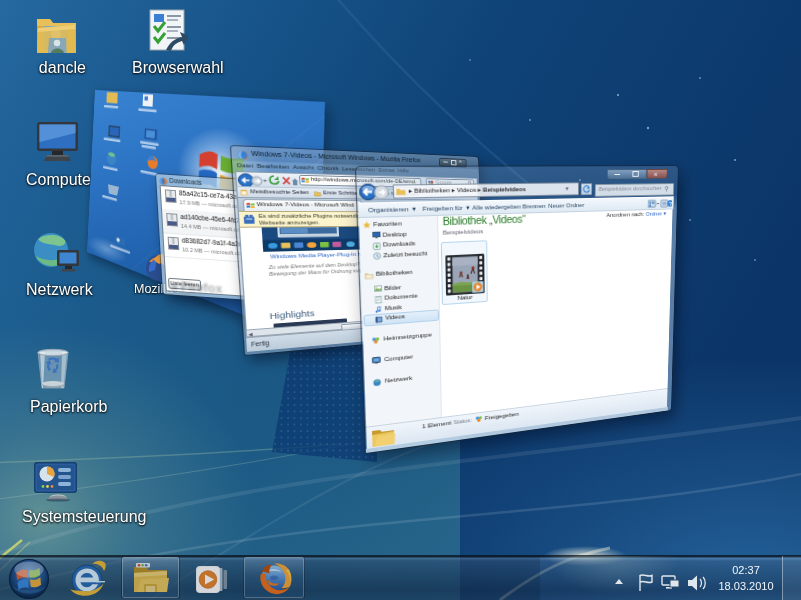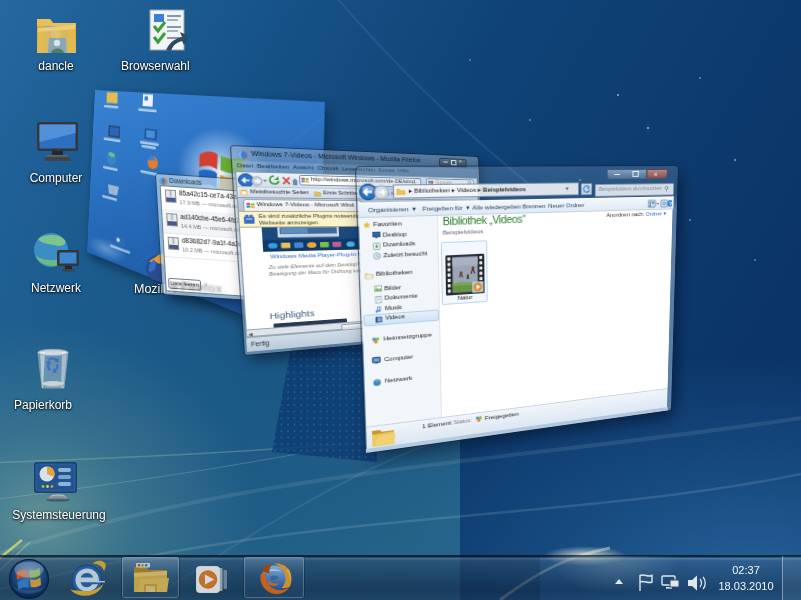--- a/index.html
+++ b/index.html
@@ -1,18 +1,18 @@
 <!DOCTYPE html>
 <html><head><meta charset="utf-8">
 <style>
 html,body{margin:0;padding:0;width:801px;height:600px;overflow:hidden;
  font-family:"Liberation Sans",sans-serif;}
 #stage{position:relative;width:801px;height:600px;overflow:hidden;background:#14487c;}
 .abs{position:absolute;}
-.dlab{position:absolute;color:#fff;font-size:12px;text-align:center;
+.dlab{position:absolute;color:#fff;font-size:16px;text-align:right;
  text-shadow:0 1px 2px rgba(0,0,0,.9),0 0 3px rgba(0,0,0,.7);white-space:nowrap;}
 .win{position:absolute;left:0;top:0;transform-origin:0 0;}
 </style></head>
 <body>
 <div id="stage">
 <svg class="abs" width="801" height="600" style="left:0;top:0">
 <defs>
 <linearGradient id="base" x1="0%" y1="0%" x2="100%" y2="42%">
  <stop offset="0%" stop-color="#2569a0"></stop>
           <stop offset="28%" stop-color="#175489"></stop>
@@ -90,21 +90,21 @@
  <rect x="8" y="5" width="10" height="8" fill="#3a7fd4"></rect>
  <rect x="21" y="6" width="14" height="2" fill="#8a97a4"></rect>
  <rect x="21" y="10" width="11" height="2" fill="#aab4be"></rect>
  <path d="M8,17 L12,22 L19,13" stroke="#35a135" stroke-width="3" fill="none"></path>
  <rect x="21" y="17" width="14" height="2" fill="#8a97a4"></rect>
  <rect x="21" y="21" width="11" height="2" fill="#aab4be"></rect>
  <path d="M8,28 L12,33 L19,24" stroke="#35a135" stroke-width="3" fill="none"></path>
  <rect x="21" y="28" width="14" height="2" fill="#8a97a4"></rect>
  <path d="M20,41 C24,33 28,30 36,28 L34,23 L43,27 L38,36 L36,32 C30,34 27,36 25,42 Z" fill="#2e4b66"></path>
 </svg>
-<div class="dlab" style="left:121px;top:59px;width:66px">Browserwahl</div>
+<div class="dlab" style="left:132px;top:59px;width:66px">Browserwahl</div>
 <svg class="abs" style="left:35px;top:121px" width="45" height="43" viewBox="0 0 45 43">
  <rect x="2" y="1" width="41" height="29" rx="2.5" fill="#33373c"></rect>
  <rect x="4.5" y="3.5" width="36" height="24" fill="#2f6fc2"></rect>
  <path d="M4.5,3.5 L40.5,3.5 L40.5,12 L4.5,21 Z" fill="#5a96dc" opacity=".85"></path>
  <rect x="17" y="30" width="11" height="4" fill="#24282c"></rect>
  <path d="M12,34 L33,34 L36,40 L9,40 Z" fill="#3e444a"></path>
  <path d="M12,34 L33,34 L33.8,35.8 L11,35.8 Z" fill="#5c646c"></path>
 </svg>
 <div class="dlab" style="left:26px;top:171px;width:60px">Computer</div>
 <svg class="abs" style="left:31px;top:231px" width="49" height="42" viewBox="0 0 49 42">
@@ -126,38 +126,38 @@
  <ellipse cx="21" cy="4.5" rx="15" ry="3.2" fill="#eef3f6" opacity=".75"></ellipse>
  <ellipse cx="21" cy="4.5" rx="15" ry="3.2" fill="none" stroke="#97a5b0" stroke-width="1"></ellipse>
  <g fill="#3a6fc0" opacity=".9">
   <path d="M16,11 C18,9 23,9 25,11 L26.5,9.5 L27,14.5 L22,14 L23.5,12.5 C22,11.2 19,11.2 17.5,12.5 Z"></path>
   <path d="M26,16 C27,18.5 26,21.5 24,23 L25.5,24.5 L20.5,25 L21.5,20 L23,21.5 C24.2,20 24.5,18 24,16.5 Z"></path>
   <path d="M17,23 C15,21 14.5,18 15.5,15.5 L13.5,15 L17.5,12 L19.5,16.5 L17.5,16 C17,17.8 17.5,20 19,21.5 Z"></path>
  </g>
  <ellipse cx="21" cy="36.5" rx="11" ry="3" fill="#9fabb4" opacity=".95"></ellipse>
  <ellipse cx="21" cy="35.5" rx="11" ry="2.6" fill="#c8d2d8"></ellipse>
 </svg>
-<div class="dlab" style="left:13px;top:398px;width:60px">Papierkorb</div>
+<div class="dlab" style="left:30px;top:398px;width:60px">Papierkorb</div>
 <svg class="abs" style="left:32px;top:461px" width="47" height="41" viewBox="0 0 47 41">
  <rect x="2" y="1" width="43" height="31" rx="3" fill="#17406e"></rect>
  <rect x="3.5" y="2.5" width="40" height="28" rx="2" fill="#2a5c9e"></rect>
  <rect x="5" y="4" width="37" height="25" rx="1.5" fill="#24548e"></rect>
  <circle cx="15" cy="13" r="7.5" fill="#d8e2ea"></circle>
  <path d="M15,13 L15,5.5 A7.5,7.5 0 0 1 22,16 Z" fill="#e8a33a"></path>
  <rect x="26" y="7" width="13" height="4" rx="2" fill="#8fb4da"></rect>
  <rect x="26" y="14" width="13" height="4" rx="2" fill="#7aa4ce"></rect>
  <rect x="26" y="21" width="13" height="4" rx="2" fill="#8fb4da"></rect>
  <circle cx="11" cy="25.5" r="1.4" fill="#7fd44a"></circle>
       <circle cx="15.5" cy="25.5" r="1.4" fill="#e8d24a"></circle>
       <circle cx="20" cy="25.5" r="1.4" fill="#e08a4a"></circle>
  <path d="M16,39 C16,32 36,32 36,39 Z" fill="#8a949c"></path>
  <path d="M17.5,36 C19,32.5 33,32.5 34.5,36 C30,34 22,34 17.5,36 Z" fill="#c2cad0"></path>
  <ellipse cx="26" cy="39" rx="12" ry="1.6" fill="#10263e" opacity=".45"></ellipse>
 </svg>
-<div class="dlab" style="left:9px;top:508px;width:100px">Systemsteuerung</div>
+<div class="dlab" style="left:22px;top:508px;width:100px">Systemsteuerung</div>
 
 <svg class="abs" style="left:143px;top:252px;z-index:3" width="26" height="30" viewBox="0 0 26 30">
  <circle cx="16" cy="16" r="13" fill="#2a4d8f"></circle>
  <path d="M6,10 C10,4 20,3 25,8 L22,14 C18,10 11,10 6,10 Z" fill="#e88a2a"></path>
  <path d="M14,6 C8,8 5,14 6,20 L12,18" fill="#3a6fd4" opacity=".9"></path>
  <path d="M20,2 C15,2 12,5 11,8 L16,12 L22,8 Z" fill="#f0a03c"></path>
 </svg>
 <div class="dlab" style="left:134px;top:282px;width:120px;font-size:12.5px;z-index:3;text-align:left;">Mozilla Firefox</div>
 
 <div class="win" style="width:230px;height:170px;z-index:2;

